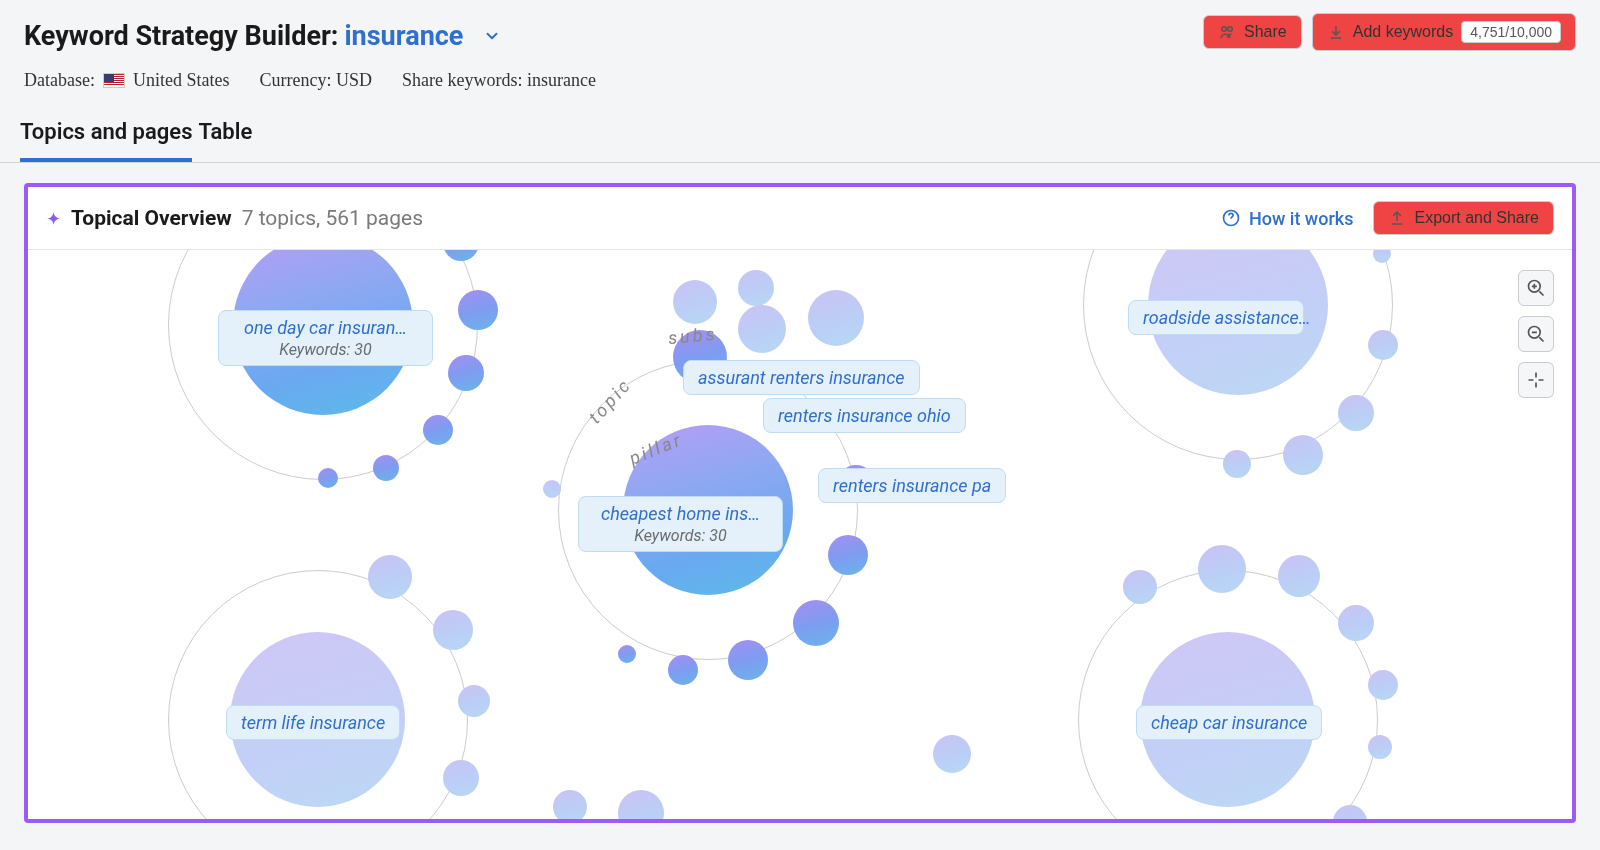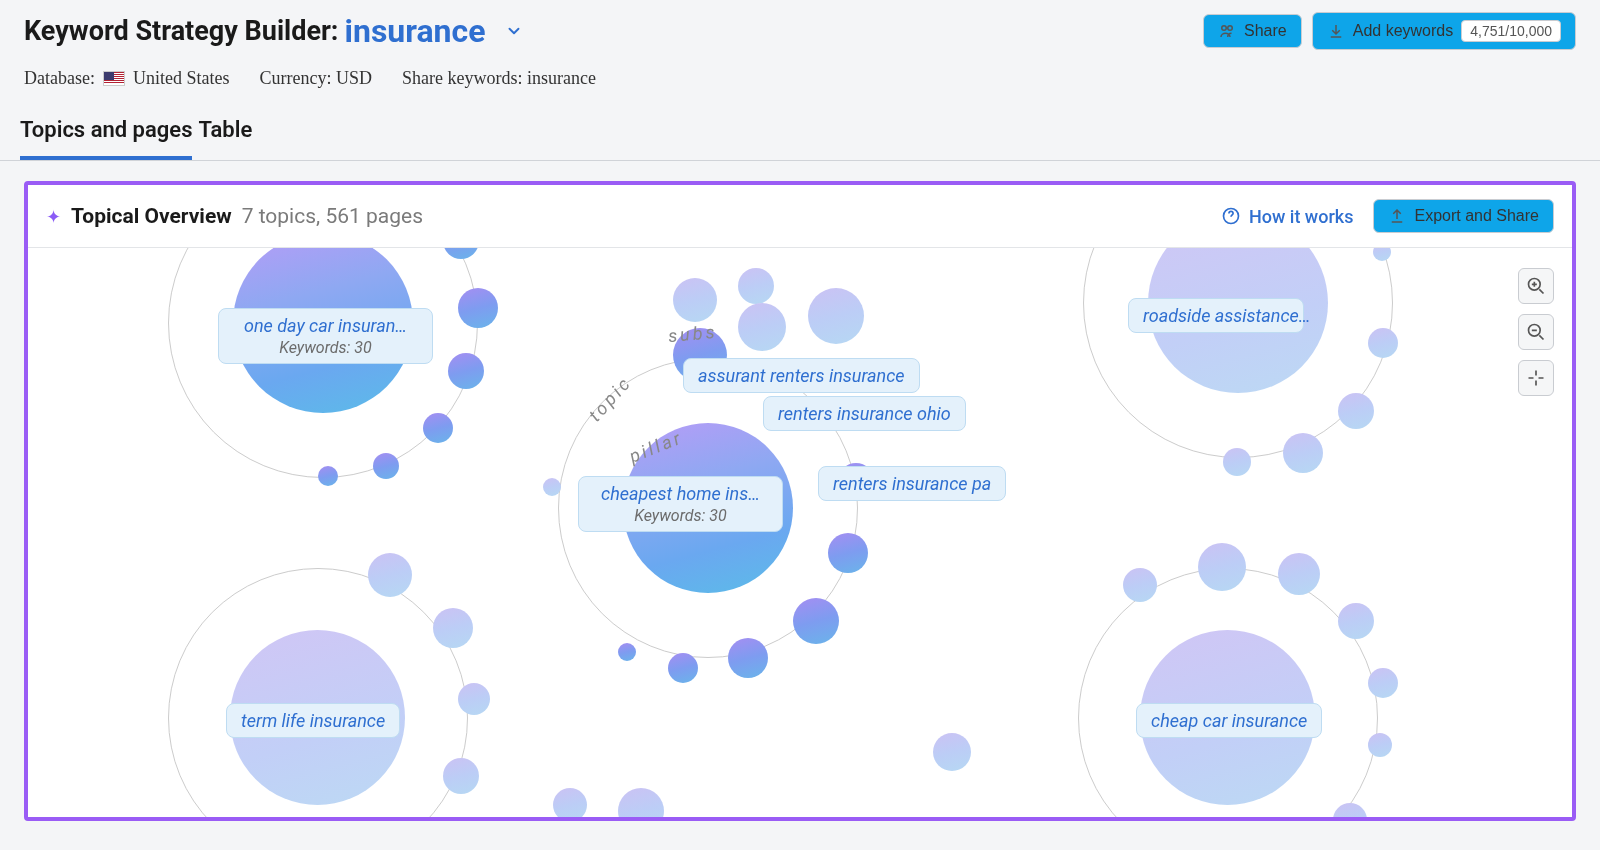--- a/index.html
+++ b/index.html
@@ -16,48 +16,49 @@
   }
   .title-row {
     display: flex;
     align-items: center;
     justify-content: space-between;
   }
   .title-left {
     display: flex;
     align-items: center;
     gap: 6px;
+    margin-top: 8px;
   }
   .page-title {
     font-size: 27px;
     font-weight: 700;
     color: #1a1a1a;
   }
   .title-keyword {
-    font-size: 32px;
+    font-size: 27px;
     font-weight: 700;
     color: #2f6fd0;
     display: flex;
     align-items: center;
     gap: 20px;
   }
   .title-keyword svg { width: 18px; height: 18px; fill: #2f6fd0; }
   .title-right {
     display: flex;
     gap: 10px;
     align-items: center;
   }
   .btn {
     display: inline-flex;
     align-items: center;
     gap: 8px;
     padding: 7px 14px;
     border: 1px solid #c9ccd1;
     border-radius: 6px;
-    background: #0ea5e9;
+    background: #ef4444;
     font-size: 16px;
     font-weight: 500;
     color: #333;
     cursor: pointer;
   }
   .btn svg { width: 18px; height: 18px; stroke: #555; fill: none; stroke-width: 2; }
   .btn-tag {
     border: 1px solid #c9ccd1;
     border-radius: 4px;
     padding: 2px 8px;
@@ -304,21 +305,21 @@
       <div class="ring" style="width:300px; height:300px; left:0; top:0;"></div>
       <div class="big" style="width:170px; height:170px; left:65px; top:65px;"></div>
       <div class="small" style="width:54px; height:54px; left:115px; top:-30px;"></div>
       <div class="small" style="width:36px; height:36px; left:280px; top:105px;"></div>
       <div class="small" style="width:40px; height:40px; left:270px; top:175px;"></div>
       <div class="small" style="width:46px; height:46px; left:235px; top:240px;"></div>
       <div class="small" style="width:40px; height:40px; left:170px; top:280px;"></div>
       <div class="small" style="width:30px; height:30px; left:110px; top:295px;"></div>
       <div class="small" style="width:18px; height:18px; left:60px; top:285px;"></div>
       <div class="small pale" style="width:18px; height:18px; left:-15px; top:120px;"></div>
-      <div class="pill" style="left:20px; top:118px; width:205px;">
+      <div class="pill" style="left:20px; top:136px; width:205px;">
         <span>cheapest home ins…</span>
         <span class="sub">Keywords: 30</span>
       </div>
     </div>
 
     <div class="pill" style="left:735px; top:148px;">
       <span>renters insurance ohio</span>
     </div>
     <div class="pill" style="left:655px; top:110px;">
       <span>assurant renters insurance</span>

